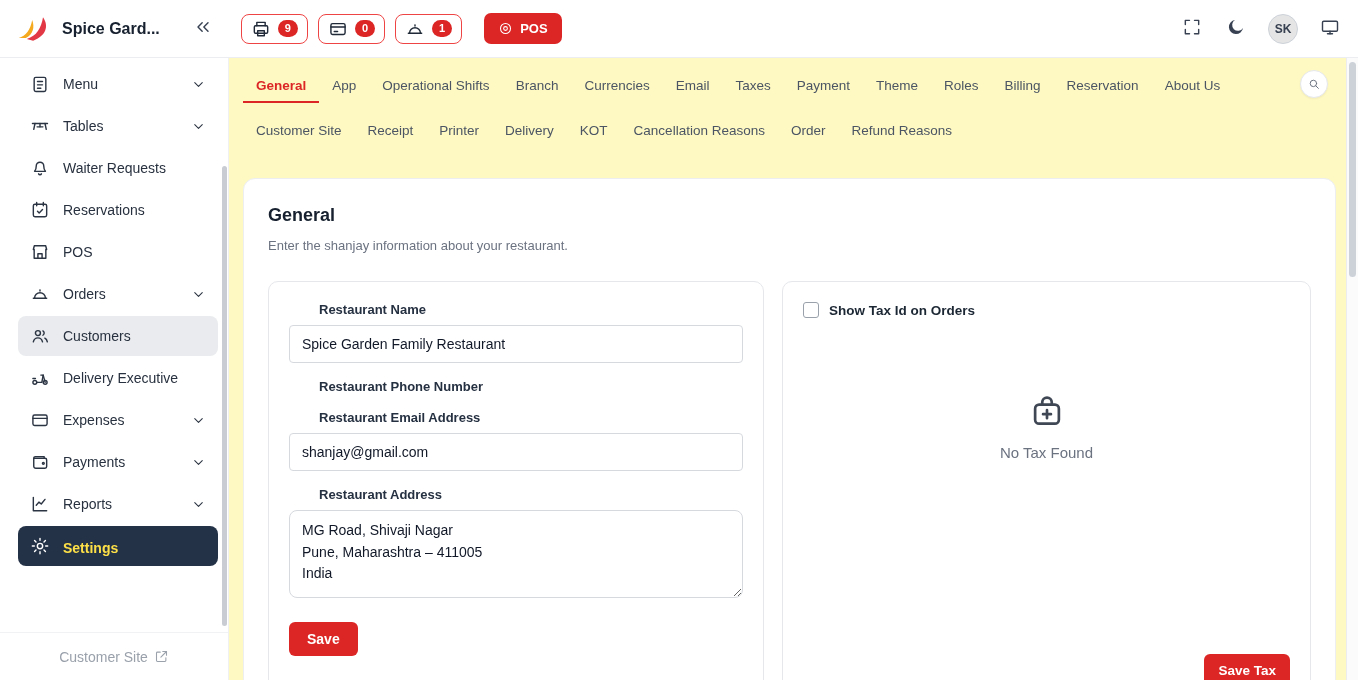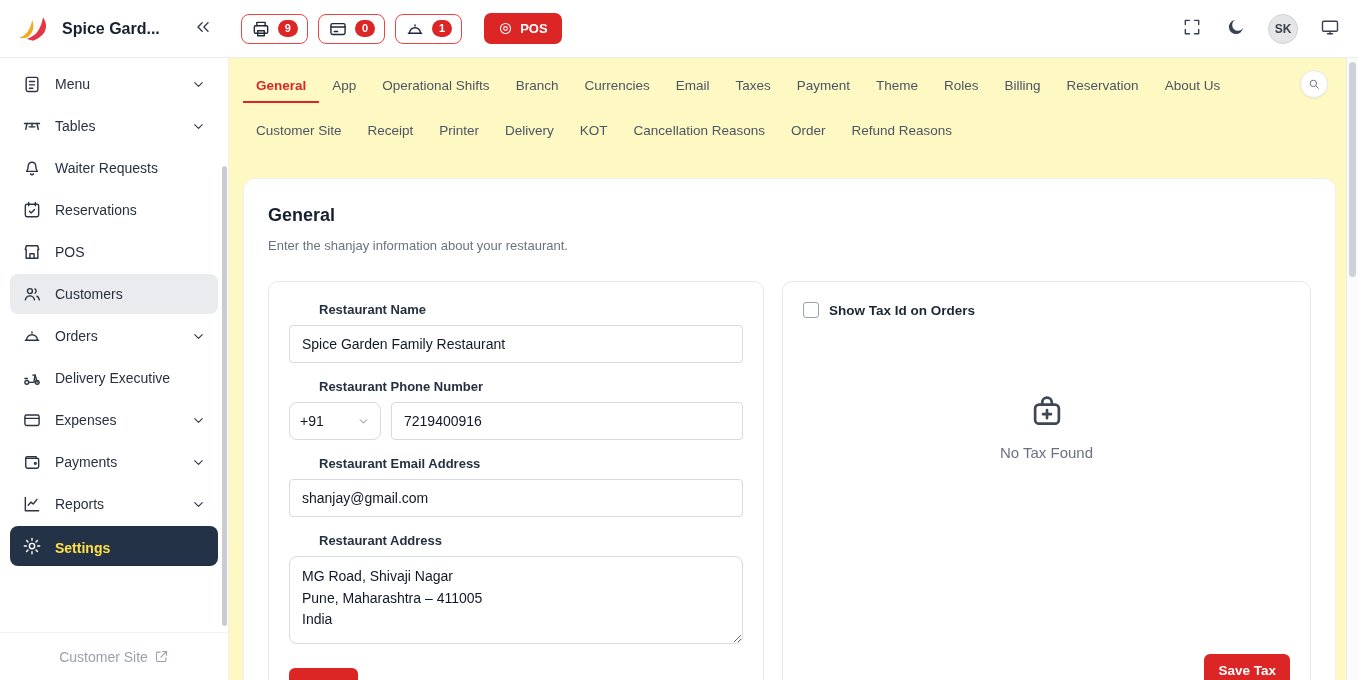--- a/index.html
+++ b/index.html
@@ -33,21 +33,21 @@
   .tb-icon-btn .icon { width:20px; height:20px; }
   .avatar { width:30px; height:30px; border-radius:50%; background:#e5e5e5; border:1px solid #cdd2d9;
     display:flex; align-items:center; justify-content:center; font-size:12px; font-weight:700;
     color:#374151; cursor:pointer; }
 
   
   .layout { display:flex; height:622px; }
 
   
   .sidebar { width:228px; flex:none; background:#fff; position:relative; display:flex; flex-direction:column; }
-  .side-nav { flex:1; padding:4px 0 0 0; overflow:hidden; }
+  .side-nav { flex:1; padding:4px 0 0 8px; overflow:hidden; }
   .side-item { display:flex; align-items:center; gap:13px; padding:10px 12px; margin:2px 10px;
     border-radius:8px; font-size:14px; color:#28313f; cursor:pointer; }
   .side-item .icon { color:#2b3442; }
   .side-item.selected { background:#e9ebee; }
   .side-item.active { background:var(--sidebar-active); color:#fde047; font-weight:700;align-items:flex-end; }
   .side-item.active .icon { color:#fff; }
   .side-scrollbar { position:absolute; right:1px; top:108px; width:5px; height:460px;
     background:#c9cdd3; border-radius:4px; }
   .side-footer { height:48px; border-top:1px solid #f1f2f4; display:flex; align-items:center;
     justify-content:center; gap:6px; color:#9aa1ab; font-size:14px; cursor:pointer; }
@@ -252,45 +252,45 @@
         <div class="side-item">
           <span class="icon s20">
             <svg viewBox="0 0 24 24" fill="none" stroke="currentColor" stroke-width="1.7" stroke-linecap="round" stroke-linejoin="round">
               <path d="M4 9l1.2-4.5h13.6L20 9"></path>
               <path d="M5 9v10.5h14V9"></path>
               <path d="M9.5 19.5V14h5v5.5"></path>
             </svg>
           </span>
           <span class="side-label">POS</span>
         </div>
+        <div class="side-item">
+          <span class="icon s20">
+            <svg viewBox="0 0 24 24" fill="none" stroke="currentColor" stroke-width="1.7" stroke-linecap="round" stroke-linejoin="round">
+              <path d="M4 17h16"></path>
+              <path d="M5.5 17a6.5 6.5 0 0 1 13 0"></path>
+              <path d="M12 8.5V7"></path>
+            </svg>
+          </span>
+          <span class="side-label">Orders</span>
+          <span class="icon chev">
+            <svg viewBox="0 0 24 24" fill="none" stroke="currentColor" stroke-width="1.7" stroke-linecap="round" stroke-linejoin="round">
+              <path d="M6 9l6 6 6-6"></path>
+            </svg>
+          </span>
+        </div>
         <div class="side-item selected">
           <span class="icon s20">
             <svg viewBox="0 0 24 24" fill="none" stroke="currentColor" stroke-width="1.7" stroke-linecap="round" stroke-linejoin="round">
               <circle cx="9.5" cy="8.5" r="3"></circle>
               <path d="M4 19c.7-3 2.8-4.8 5.5-4.8S14.3 16 15 19"></path>
               <path d="M15.5 5.9a3 3 0 0 1 0 5.2"></path>
               <path d="M17.8 14.6c1.6.8 2.6 2.3 3 4.4"></path>
             </svg>
           </span>
           <span class="side-label">Customers</span>
-        </div>
-        <div class="side-item">
-          <span class="icon s20">
-            <svg viewBox="0 0 24 24" fill="none" stroke="currentColor" stroke-width="1.7" stroke-linecap="round" stroke-linejoin="round">
-              <path d="M4 17h16"></path>
-              <path d="M5.5 17a6.5 6.5 0 0 1 13 0"></path>
-              <path d="M12 8.5V7"></path>
-            </svg>
-          </span>
-          <span class="side-label">Orders</span>
-          <span class="icon chev">
-            <svg viewBox="0 0 24 24" fill="none" stroke="currentColor" stroke-width="1.7" stroke-linecap="round" stroke-linejoin="round">
-              <path d="M6 9l6 6 6-6"></path>
-            </svg>
-          </span>
         </div>
         <div class="side-item">
           <span class="icon s20">
             <svg viewBox="0 0 24 24" fill="none" stroke="currentColor" stroke-width="1.7" stroke-linecap="round" stroke-linejoin="round">
               <circle cx="5.8" cy="17.2" r="2.3"></circle>
               <circle cx="18.2" cy="17.2" r="2.3"></circle>
               <path d="M8.1 17.2h6.1l1.6-8.7H13"></path>
               <path d="M15.8 8.5l2.4 8.7"></path>
               <path d="M3.5 12.5h3"></path>
             </svg>
@@ -405,31 +405,20 @@
       <p class="panel-sub">Enter the shanjay information about your restaurant.</p>
 
       <div class="cards">
         <div class="form-card">
           <div class="field">
             <label>Restaurant Name</label>
             <input class="text-input" type="text" value="Spice Garden Family Restaurant" style="">
           </div>
           <div class="field">
             <label>Restaurant Phone Number</label>
-            <div class="phone-row">
-              <div class="phone-select">
-                <span>+91</span>
-                <span class="icon">
-                    <svg viewBox="0 0 24 24" fill="none" stroke="currentColor" stroke-width="1.7" stroke-linecap="round" stroke-linejoin="round">
-                      <path d="M6 9l6 6 6-6"></path>
-                    </svg>
-                  </span>
-              </div>
-              <input class="text-input" type="text" value="7219400916" style="">
-            </div>
           </div>
           <div class="field">
             <label>Restaurant Email Address</label>
             <input class="text-input" type="text" value="shanjay@gmail.com" style="">
           </div>
           <div class="field">
             <label>Restaurant Address</label>
             <textarea class="area-input" style="">MG Road, Shivaji Nagar
 Pune, Maharashtra – 411005
 India</textarea>

